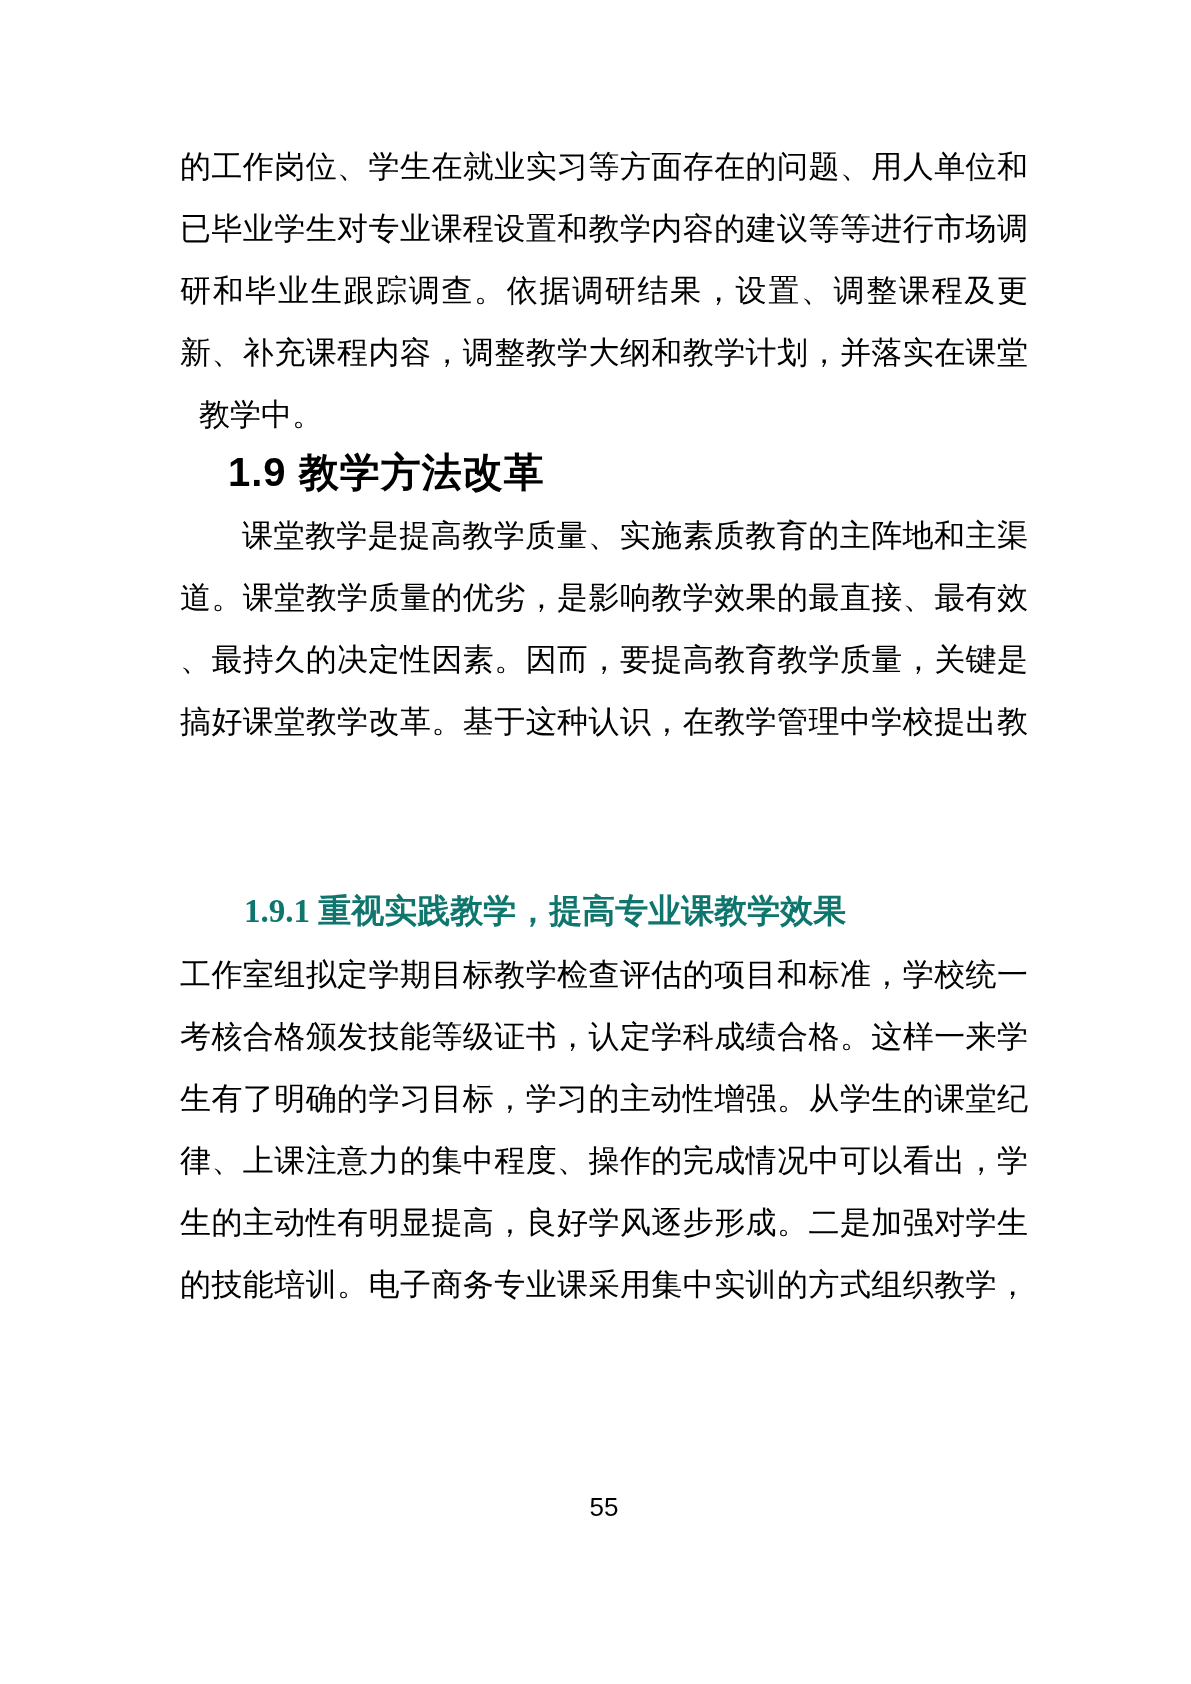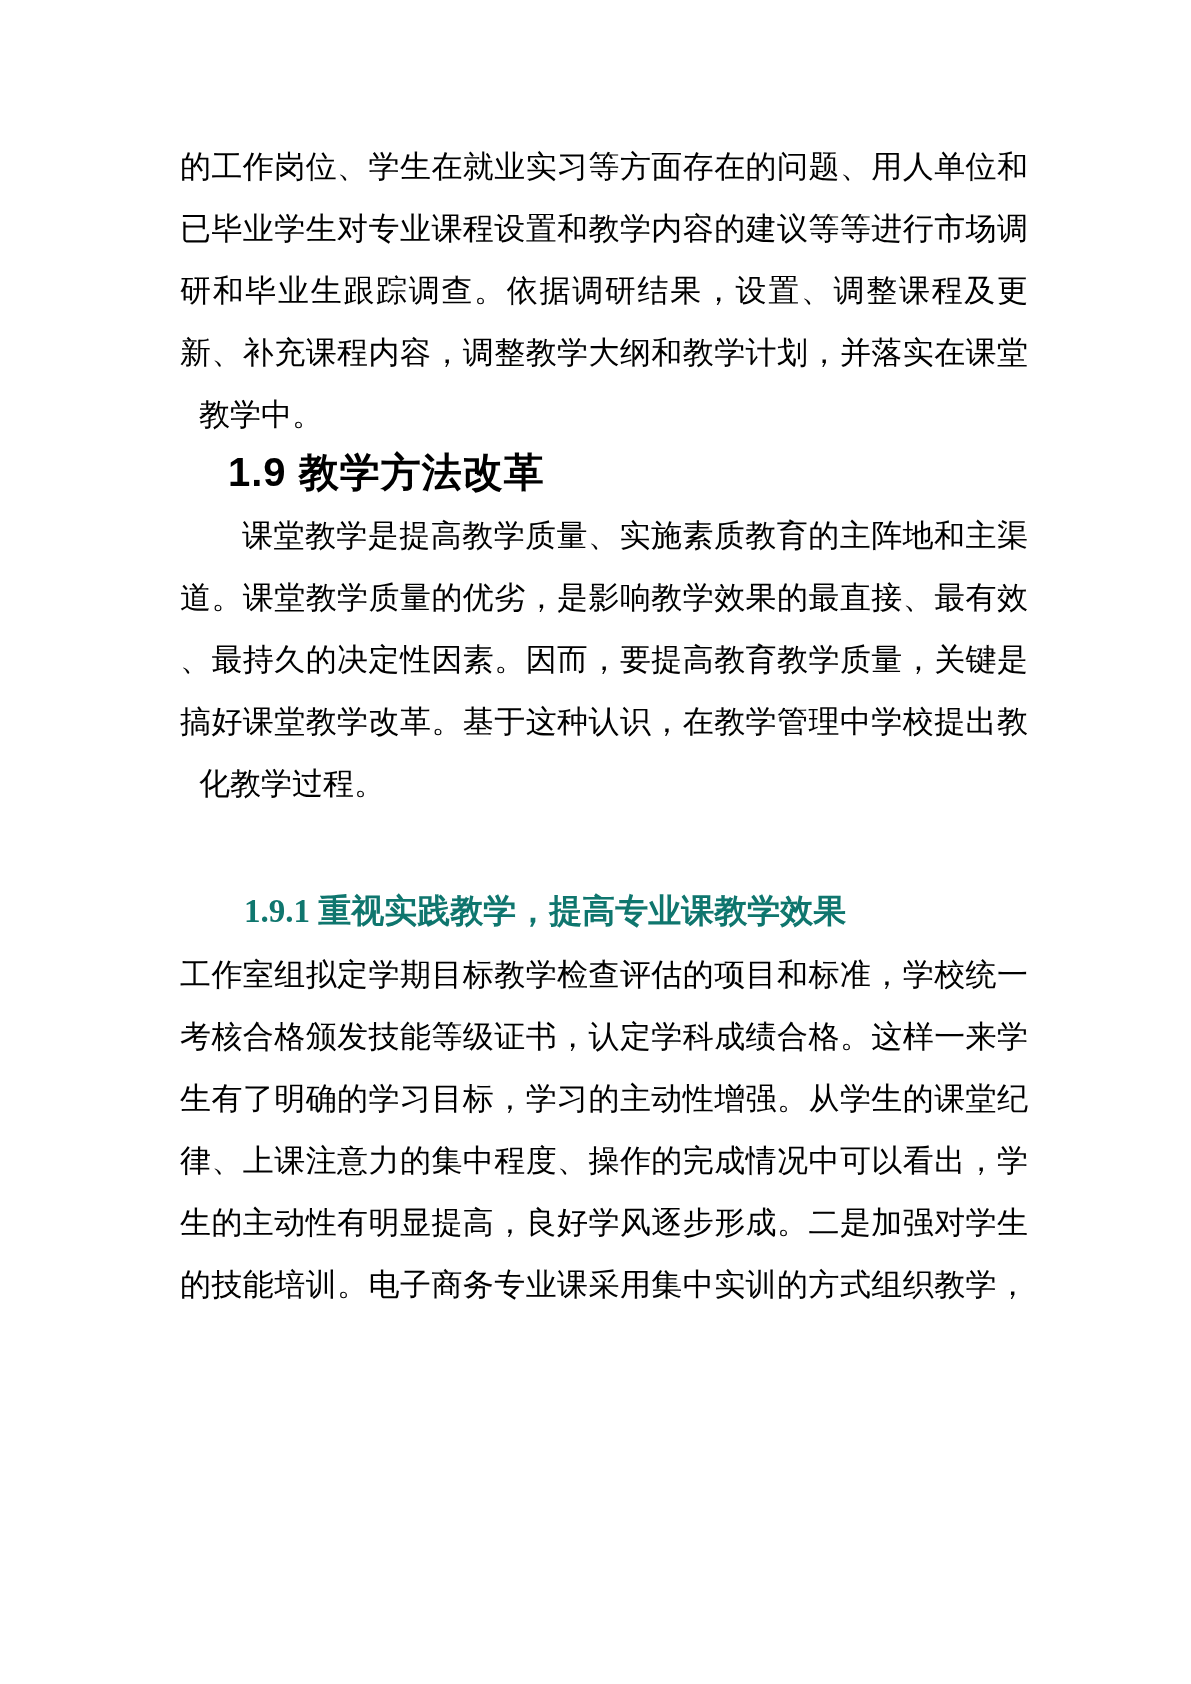--- a/index.html
+++ b/index.html
@@ -92,28 +92,28 @@
     <div class="bodyline no-just">教学中。</div>
   </div>
 
   <div class="heading-l2">1.9 教学方法改革</div>
 
   <div class="textblock" style="top:505px;">
     <div class="bodyline indent">课堂教学是提高教学质量、实施素质教育的主阵地和主渠</div>
     <div class="bodyline">道。课堂教学质量的优劣，是影响教学效果的最直接、最有效</div>
     <div class="bodyline">、最持久的决定性因素。因而，要提高教育教学质量，关键是</div>
     <div class="bodyline">搞好课堂教学改革。基于这种认识，在教学管理中学校提出教</div>
-    <div class="bodyline no-just">化教学过程。</div>
   </div>
 
   <div class="heading-l3">1.9.1 重视实践教学，提高专业课教学效果</div>
 
   <div class="textblock" style="top:944px;">
     <div class="bodyline">工作室组拟定学期目标教学检查评估的项目和标准，学校统一</div>
     <div class="bodyline">考核合格颁发技能等级证书，认定学科成绩合格。这样一来学</div>
     <div class="bodyline">生有了明确的学习目标，学习的主动性增强。从学生的课堂纪</div>
     <div class="bodyline">律、上课注意力的集中程度、操作的完成情况中可以看出，学</div>
     <div class="bodyline">生的主动性有明显提高，良好学风逐步形成。二是加强对学生</div>
     <div class="bodyline">的技能培训。电子商务专业课采用集中实训的方式组织教学，</div>
   </div>
 
+  <div class="page-number">55</div>
 
 </div>
 
 </body></html>

